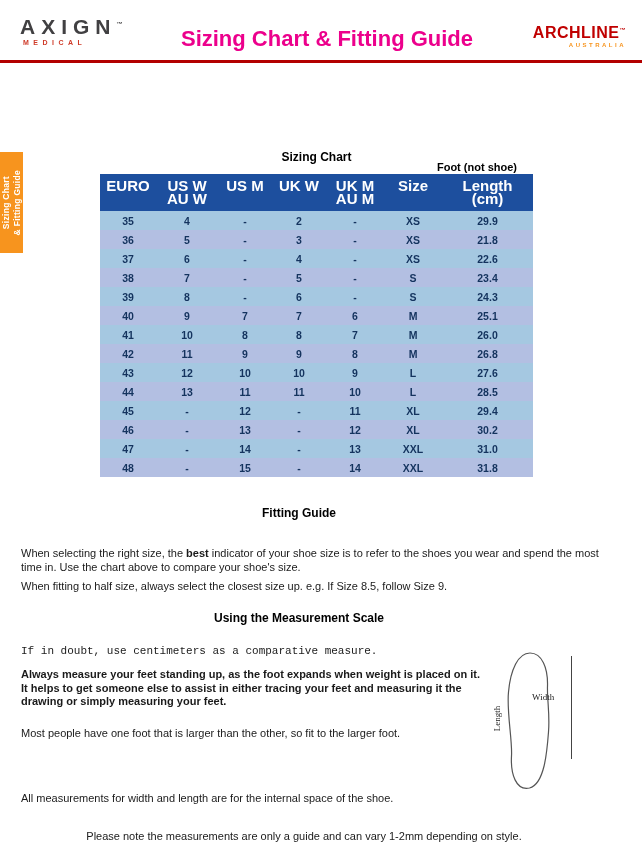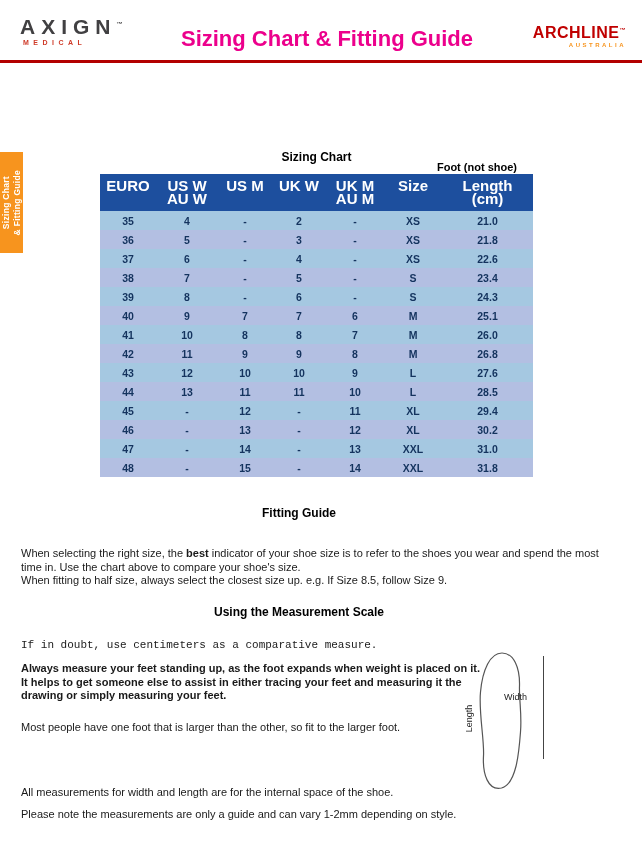--- a/index.html
+++ b/index.html
@@ -43,30 +43,30 @@
   td { text-align:center; font-size:10.5px; font-weight:700; color:#14335E;
     height:19px; vertical-align:middle; }
   tr.row-a td { background:#A5C8E1; }
   tr.row-b td { background:#B3BFE2;margin-left:33px; }
 
   
   .content { position:absolute; left:0; top:506px; width:598px; padding:0 21px; color:#1a1a1a; }
   .section-heading { text-align:center; font-size:12px; font-weight:700; color:#000; }
   .content p { font-size:11px; line-height:13.5px; }
   .p1 { margin-top:27px; width:600px; }
-  .p2 { margin-top:0; }
+  .p2 { margin-top:6px; }
   .h2 { margin-top:17px; }
   .p3 { margin-top:20px;font-family:Liberation Mono, monospace; }
   .p4 { margin-top:10px; width:466px;font-weight:bold; }
   .p5 { margin-top:18px; width:470px; }
   .p6 { margin-top:52px; }
-  .p7 { margin-top:8px; width:566px; }
-
-  
-  .foot-diagram { position:absolute; left:458px; top:648px; width:98px; height:150px; }
+  .p7 { margin-top:24px; width:566px;text-align:center; }
+
+  
+  .foot-diagram { position:absolute; left:486px; top:648px; width:98px; height:150px;font-family:Liberation Serif, serif; }
   .length-label { position:absolute; left:-17px; top:65px; width:56px; height:11px;
     text-align:center; transform:rotate(-90deg); font-size:9px; color:#222; }
   .width-label { position:absolute; left:46px; top:44px; font-size:9px; color:#222; }
   .measure-line { position:absolute; left:85px; top:8px; height:103px; width:0; border-left:1.5px solid #444; }
   .foot-svg { position:absolute; left:13px; top:0; }
 </style>
 </head>
 <body>
 
 <div class="page">
@@ -137,21 +137,21 @@
           </tr>
       </thead>
       <tbody id="table-body">
           <tr class="row-a">
             <td>35</td>
             <td>4</td>
             <td>-</td>
             <td>2</td>
             <td>-</td>
             <td>XS</td>
-            <td>21.0</td>
+            <td>29.9</td>
           </tr>
           <tr class="row-b">
             <td>36</td>
             <td>5</td>
             <td>-</td>
             <td>3</td>
             <td>-</td>
             <td>XS</td>
             <td>21.8</td>
           </tr>

